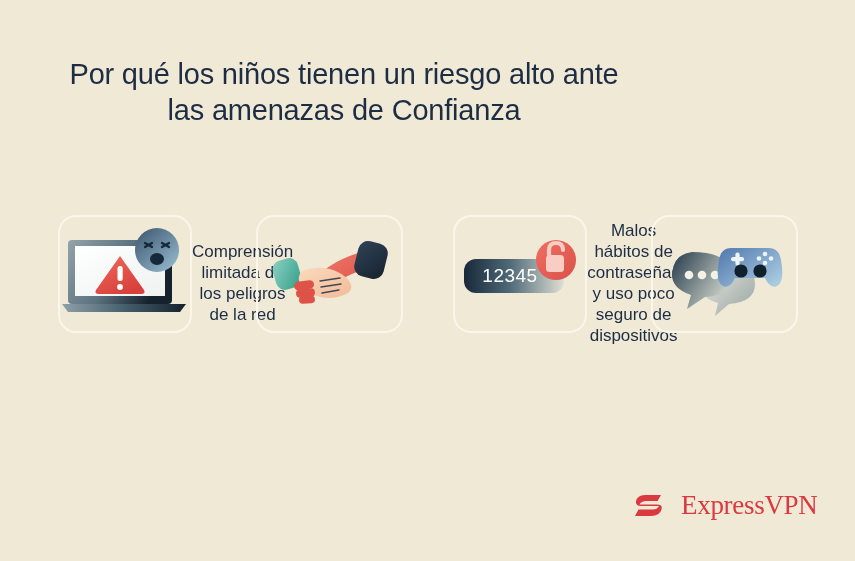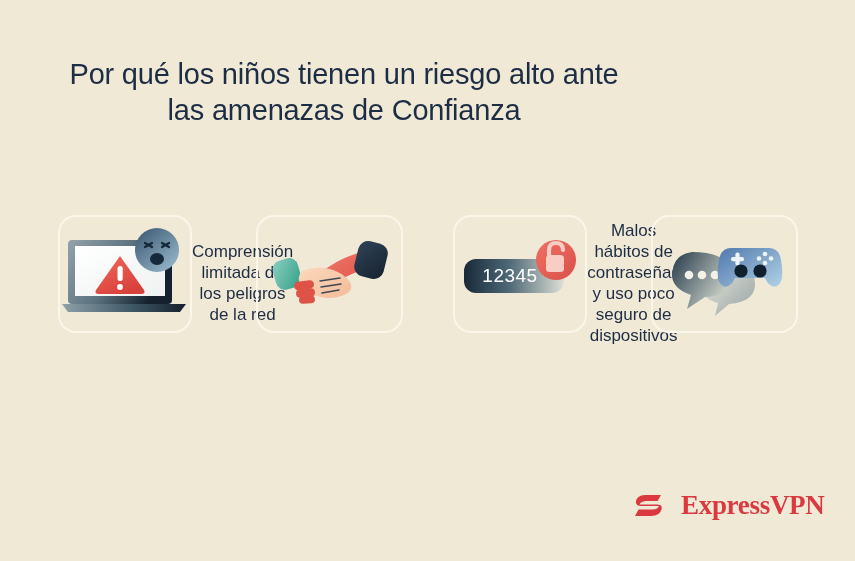--- a/index.html
+++ b/index.html
@@ -72,21 +72,21 @@
     top: 485px;
     display: flex;
     align-items: center;
     gap: 11px;
   }
   .logo-mark { width: 40px; height: 40px; display: block; }
   .logo-text {
     color: #da3940;
     font-family: "Liberation Serif", serif;
     font-size: 27px;
-    font-weight: 700;
+    font-weight: 400;
     letter-spacing: -0.3px;
     white-space: nowrap;
   }
 </style>
 </head>
 <body>
 
 <div class="title">
   <span class="line">Por qué los niños tienen un riesgo alto ante</span>
   <span class="line">las amenazas de Confianza</span>

